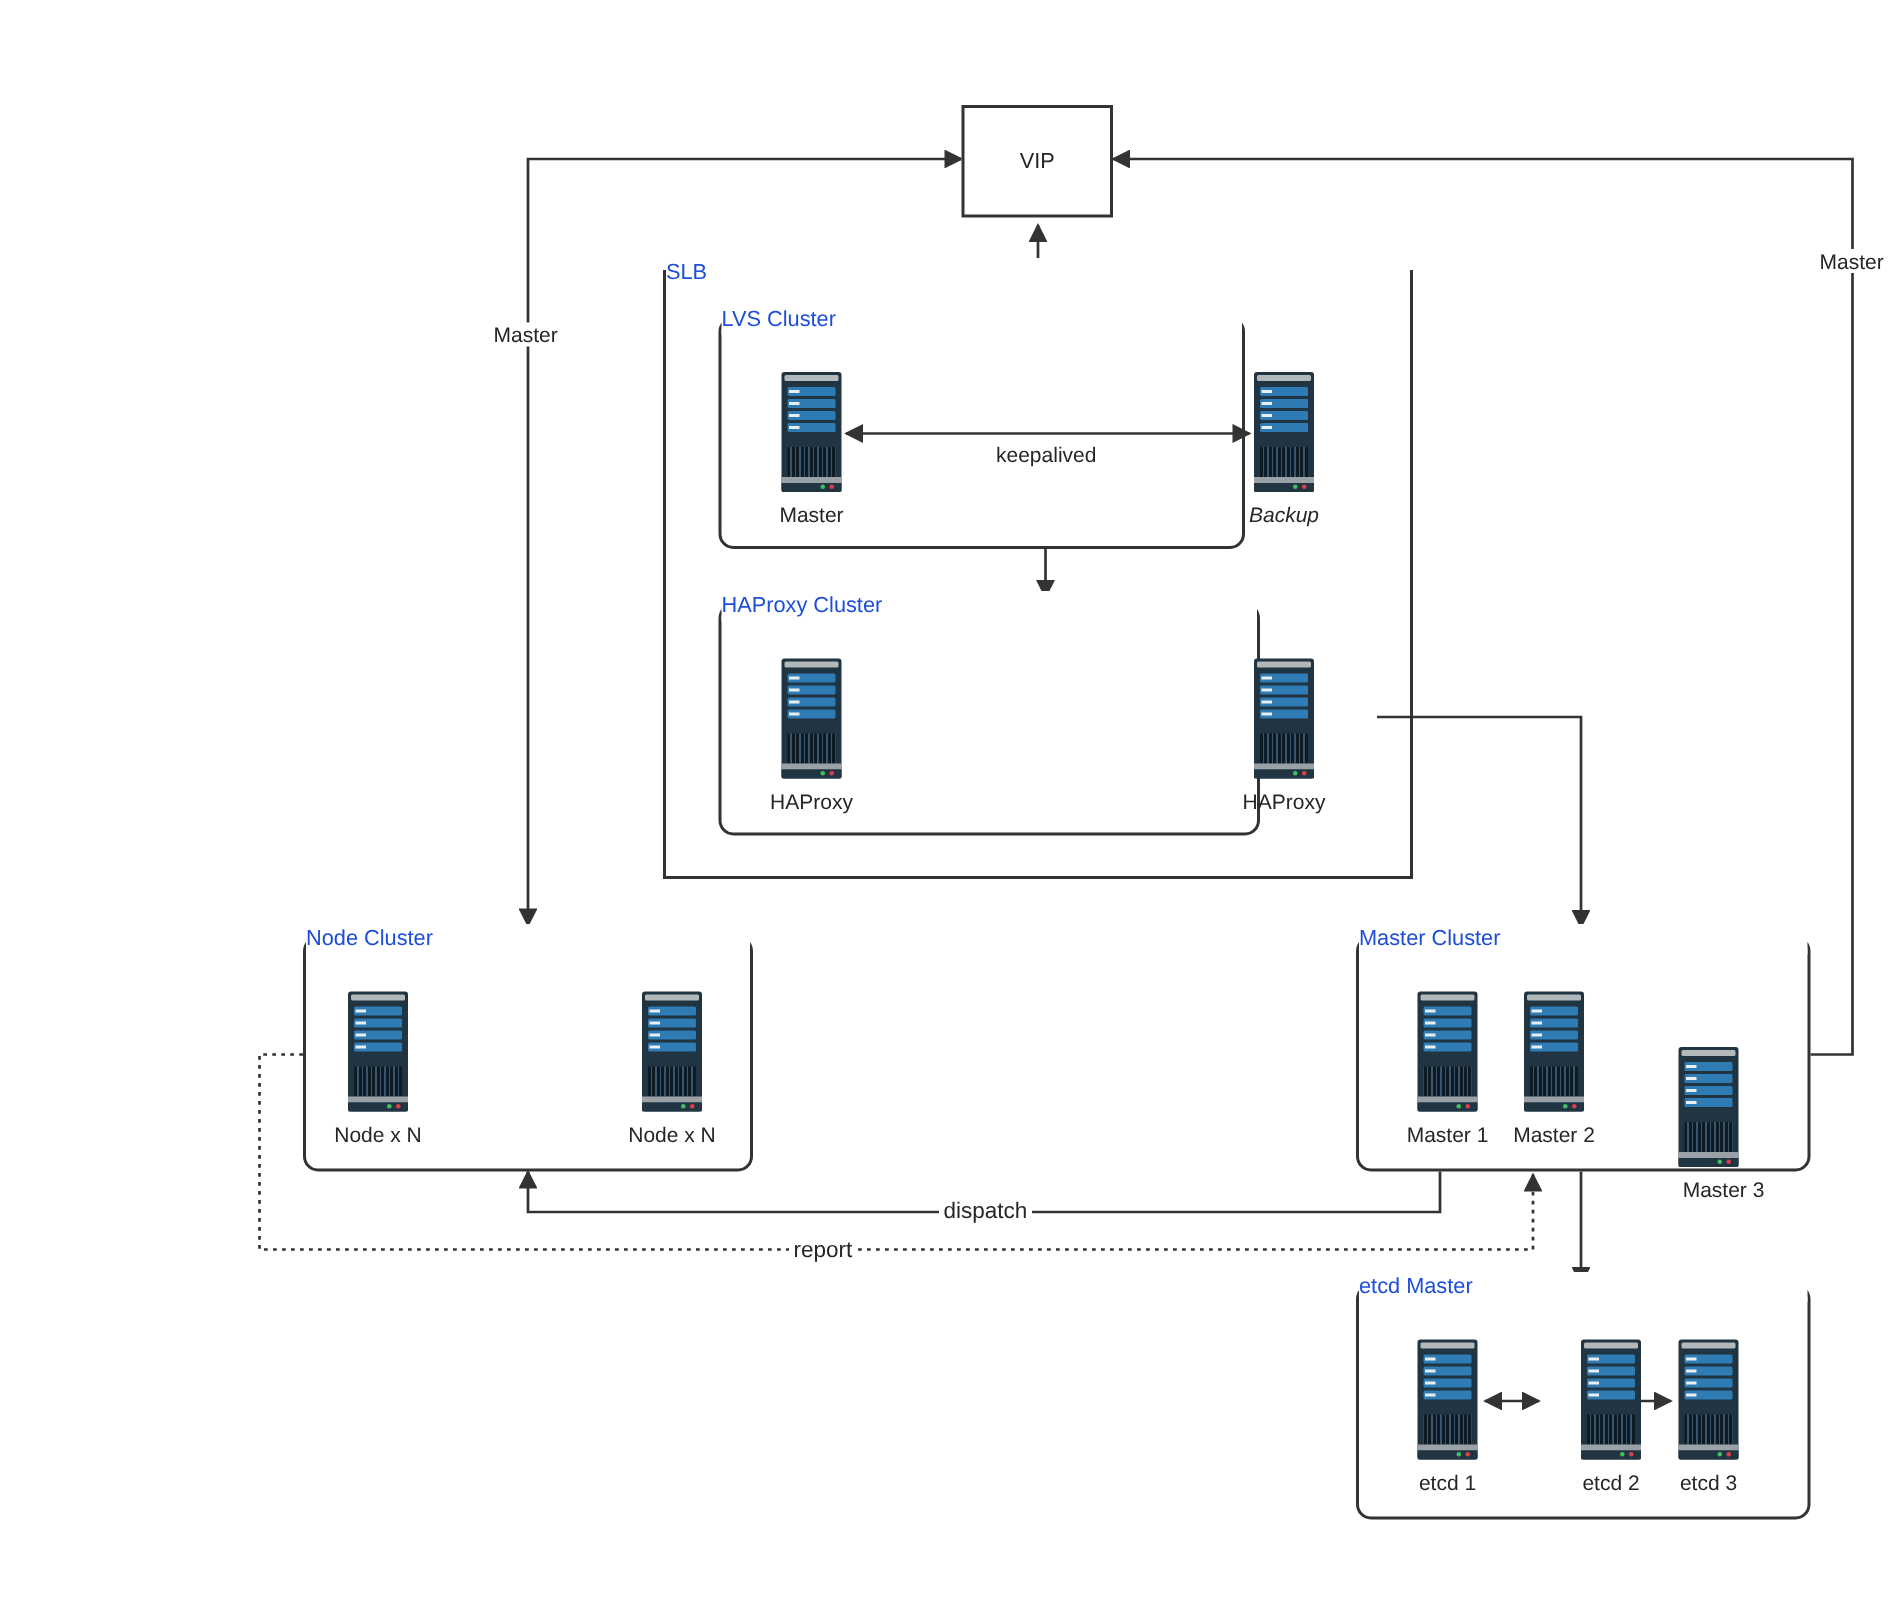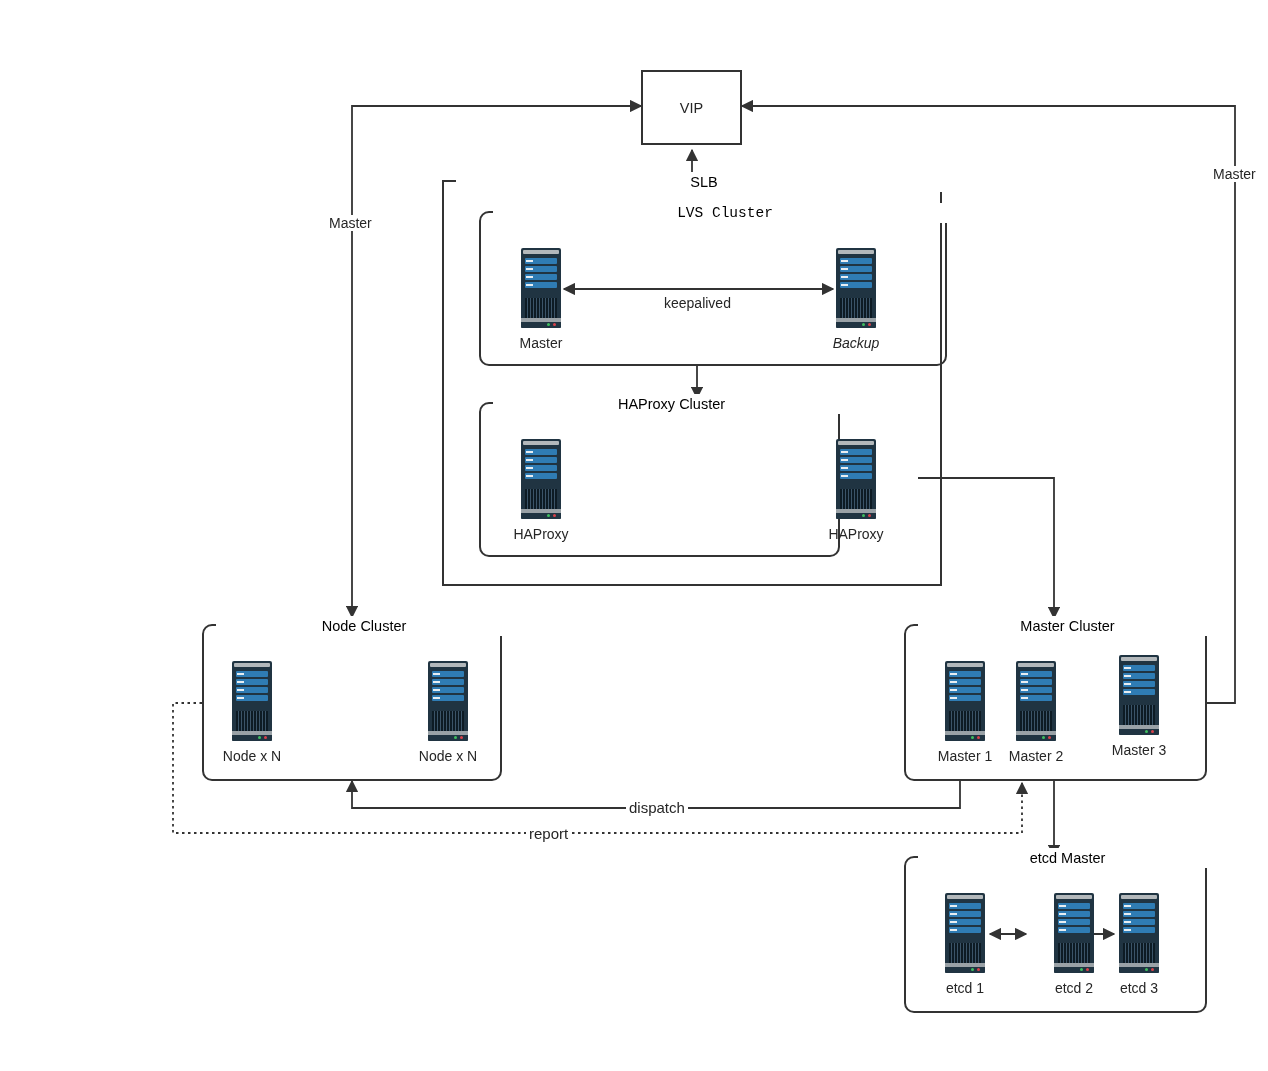--- a/index.html
+++ b/index.html
@@ -31,25 +31,24 @@
     position: absolute;
     box-sizing: border-box;
     border: 2px solid #333333;
     background: transparent;
   }
   .box.square { border-radius: 0; }
   .box.rounded { border-radius: 10px; }
   .box-title {
     position: absolute;
     top: -10px;
-    left: 12px;
+    left: 0;
     width: 100%;
-    text-align: center;
     font-size: 14.5px;
-    color: #000000;
+    color: #1d4ed8;
     background: #ffffff;
     line-height: 20px;
   }
   .vip-box {
     position: absolute;
     box-sizing: border-box;
     border: 2px solid #333333;
     display: flex;
     align-items: center;
     justify-content: center;
@@ -197,21 +196,21 @@
   </svg>
 
   <div class="vip-box" style="left:613px; top:70px; width:101px; height:75px;">
     <span>VIP</span>
   </div>
 
   <div class="box square" style="left:414px; top:180px; width:500px; height:406px;">
     <div class="box-title">SLB</div>
   </div>
 
-  <div class="box rounded" style="left:451px; top:211px; width:468px; height:155px;font-family:Liberation Mono, monospace;">
+  <div class="box rounded" style="left:451px; top:211px; width:351px; height:155px;">
     <div class="box-title">LVS Cluster</div>
   </div>
 
   <div class="server" style="left:493px; top:248px;">
     <div class="srv-shell"></div>
     <div class="srv-cap"></div>
     <div class="srv-bays">
       <div class="bay"></div>
         <div class="bay"></div>
         <div class="bay"></div>
@@ -351,21 +350,21 @@
         <div class="bay"></div>
     </div>
     <div class="srv-vent"></div>
     <div class="srv-base"></div>
     <div class="srv-foot"></div>
     <div class="led green"></div>
     <div class="led red"></div>
     <div class="srv-label">Master 2</div>
   </div>
 
-  <div class="server" style="left:1091px; top:655px;">
+  <div class="server" style="left:1091px; top:698px;padding-left:20px;">
     <div class="srv-shell"></div>
     <div class="srv-cap"></div>
     <div class="srv-bays">
       <div class="bay"></div>
         <div class="bay"></div>
         <div class="bay"></div>
         <div class="bay"></div>
     </div>
     <div class="srv-vent"></div>
     <div class="srv-base"></div>

